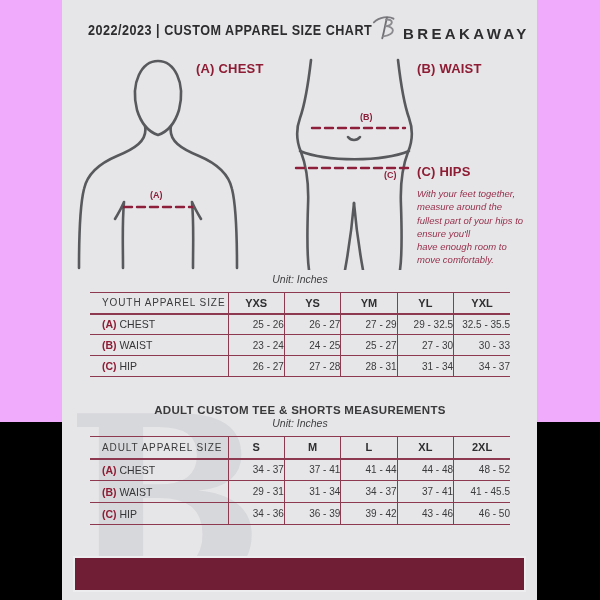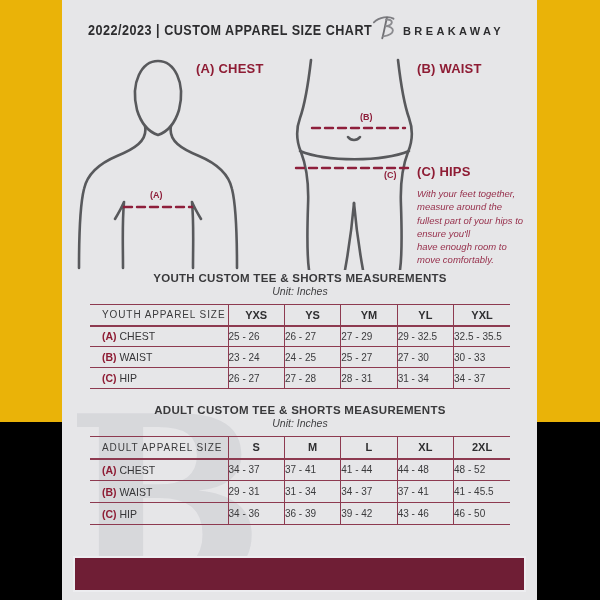--- a/index.html
+++ b/index.html
@@ -1,25 +1,25 @@
 <!DOCTYPE html>
 <html><head>
 <meta charset="utf-8">
 <style>
   html,body { margin:0; padding:0; background:#000; }
   body { width:600px; height:600px; overflow:hidden; font-family:"Liberation Sans",sans-serif; }
-  .stage { position:relative; width:600px; height:422px; background:#eab308; }
+  .stage { position:relative; width:600px; height:422px; background:#f0abfc; }
   .page  { position:absolute; left:62px; top:0; width:475px; height:600px; background:#e6e6e8; overflow:hidden; }
 
   
   .hdr-title { position:absolute; left:26px; top:21px; font-weight:700; font-size:15px;
                letter-spacing:.6px; color:#2d2d2f; white-space:nowrap;
                transform:scaleX(.84); transform-origin:left top; }
   .logo { position:absolute; left:310px; top:14px; }
-  .brand { position:absolute; left:341px; top:25px; font-weight:700; font-size:11px;
+  .brand { position:absolute; left:341px; top:25px; font-weight:700; font-size:15px;
            letter-spacing:3.4px; color:#2d2d2f; white-space:nowrap; }
 
   
   .g-head { position:absolute; font-weight:700; font-size:13px; color:#8e1c34; letter-spacing:.2px; }
   .g-body { position:absolute; font-style:italic; font-size:9.5px; line-height:1.4;
             color:#97304c; white-space:pre-line; }
   .marker { position:absolute; font-size:9px; font-weight:700; color:#8e1f3b; }
   .fig { position:absolute; }
   .fig path { fill:none; stroke:#58595c; stroke-width:2.6; stroke-linecap:round; }
   .fig path.dash { stroke:#8e1f3b; stroke-width:2.4; stroke-dasharray:8 5; }
@@ -31,21 +31,21 @@
   table.size { border-collapse:collapse; width:420px; table-layout:fixed; margin-top:7px; }
   table.size { border-bottom:1.5px solid #8d3a50; }
   table.size tr > * { border-top:1.5px solid #8d3a50; padding:0; font-weight:400; }
   table.size tr > * + * { border-left:1.5px solid #8d3a50; }
   table.size tbody tr:first-child > * { border-top-width:2.5px; }
   .yt tr { height:21px;margin-top:28px; } .ad tr { height:22px; }
   .lbl-cell  { text-align:left; padding-left:12px !important; font-size:10px; color:#3b3b3d; letter-spacing:.9px; }
   .size-head { font-weight:700 !important; font-size:11px; text-align:center; color:#2f2f31; }
   .row-label { text-align:left; padding-left:12px !important; font-size:10.5px; color:#353537; }
   .row-label .tag { font-weight:700; color:#8e1c34; }
-  .val { font-size:10px; text-align:left; color:#3b3b3d; }
+  .val { font-size:10px; text-align:right; color:#3b3b3d; }
 
   
   .watermark { position:absolute; left:4px; top:384px; z-index:1; line-height:1;
                font-family:"DejaVu Serif",serif; font-weight:700; font-size:235px;
                color:rgba(110,115,128,.12); pointer-events:none; }
   .footer { position:absolute; left:11px; top:556px; width:449px; height:32px;
             background:#6f1e35; border:2px solid #ededf0; z-index:2; }
 </style>
 </head>
 <body>
@@ -86,21 +86,20 @@
 
     <div class="g-head" style="left:134px; top:61px;">(A) CHEST</div>
     <div class="g-head" style="left:355px; top:61px;">(B) WAIST</div>
     <div class="g-head" style="left:355px; top:164px;">(C) HIPS</div>
     <div class="g-body" style="left:355px; top:187px; width:108px;">With your feet together, measure around the fullest part of your hips to ensure you'll
 have enough room to move comfortably.</div>
 
     <div class="watermark">B</div>
 
     <div class="tbl-block" style="top:272px;">
-      <div class="tbl-title">YOUTH CUSTOM TEE &amp; SHORTS MEASUREMENTS</div>
       <div class="tbl-unit">Unit: Inches</div>
       <table class="size yt">
         <colgroup>
             <col style="width:138px">
             <col style="width:56.4px">
             <col style="width:56.4px">
             <col style="width:56.4px">
             <col style="width:56.4px">
             <col style="width:56.4px">
           </colgroup>

